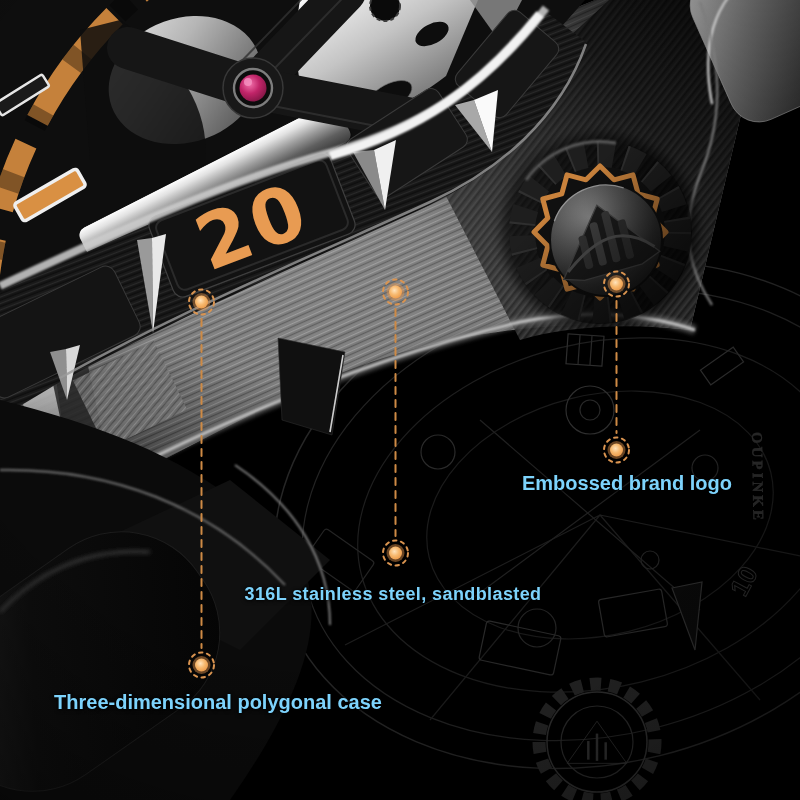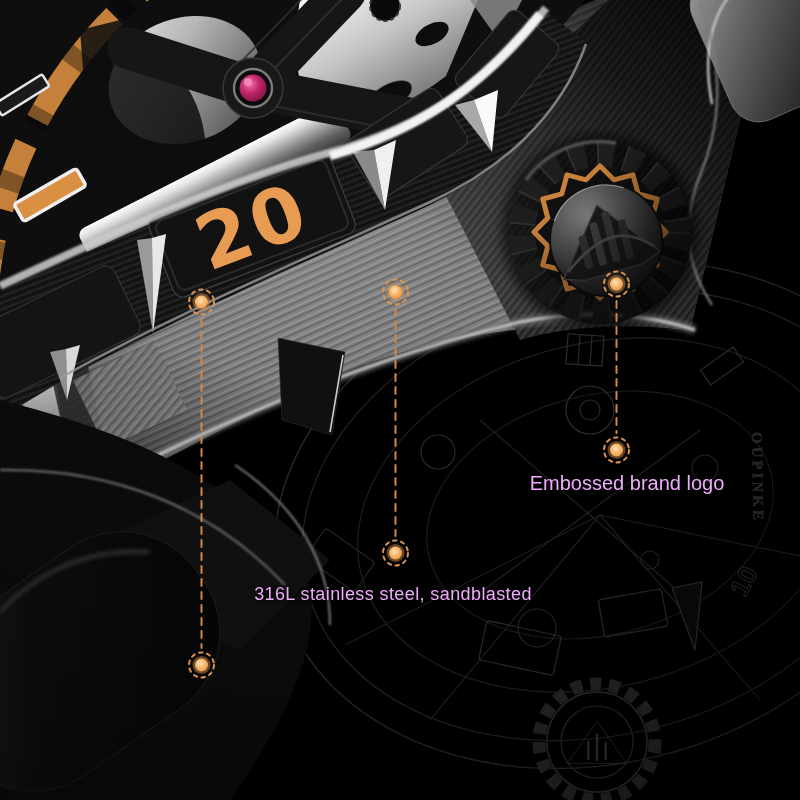--- a/index.html
+++ b/index.html
@@ -1,20 +1,20 @@
 <!DOCTYPE html>
 <html><head>
 <meta charset="utf-8">
 <style>
   html,body{margin:0;padding:0;background:#000;}
   .stage{position:relative;width:800px;height:800px;overflow:hidden;background:#000;
          font-family:"Liberation Sans",sans-serif;}
   .stage svg{position:absolute;left:0;top:0;}
   .callout-label{position:absolute;transform:translateX(-50%);white-space:nowrap;
-         color:#f0abfc;font-weight:normal;letter-spacing:0;
+         color:#7dd3fc;font-weight:bold;letter-spacing:0;
          text-shadow:0 1px 4px rgba(0,0,0,.95), 0 0 2px rgba(0,0,0,.8);text-align:center;}
   .callout-label.big{font-size:20px;}
   .callout-label.small{font-size:18px;letter-spacing:.4px;}
 </style>
 </head>
 <body>
 
 <div class="stage">
 <svg width="800" height="800" viewBox="0 0 800 800">
   <defs>
@@ -360,15 +360,16 @@
       </g>
       <g>
         <circle cx="616.5" cy="450" r="12.5" fill="none" stroke="#DA9450" stroke-width="2" stroke-dasharray="3.5 4.5"></circle>
         <circle cx="616.5" cy="450" r="9" fill="#E8964C" opacity="0.45"></circle>
         <circle cx="616.5" cy="450" r="6.5" fill="url(#dotCore)"></circle>
       </g>
     </g>
   </g>
 </svg>
 
+<div class="callout-label big" style="left:218px; top:691px;">Three-dimensional polygonal case</div>
 <div class="callout-label small" style="left:393px; top:584px;">316L stainless steel, sandblasted</div>
 <div class="callout-label big" style="left:627px; top:472px;">Embossed brand logo</div>
 </div>
 
 </body></html>

